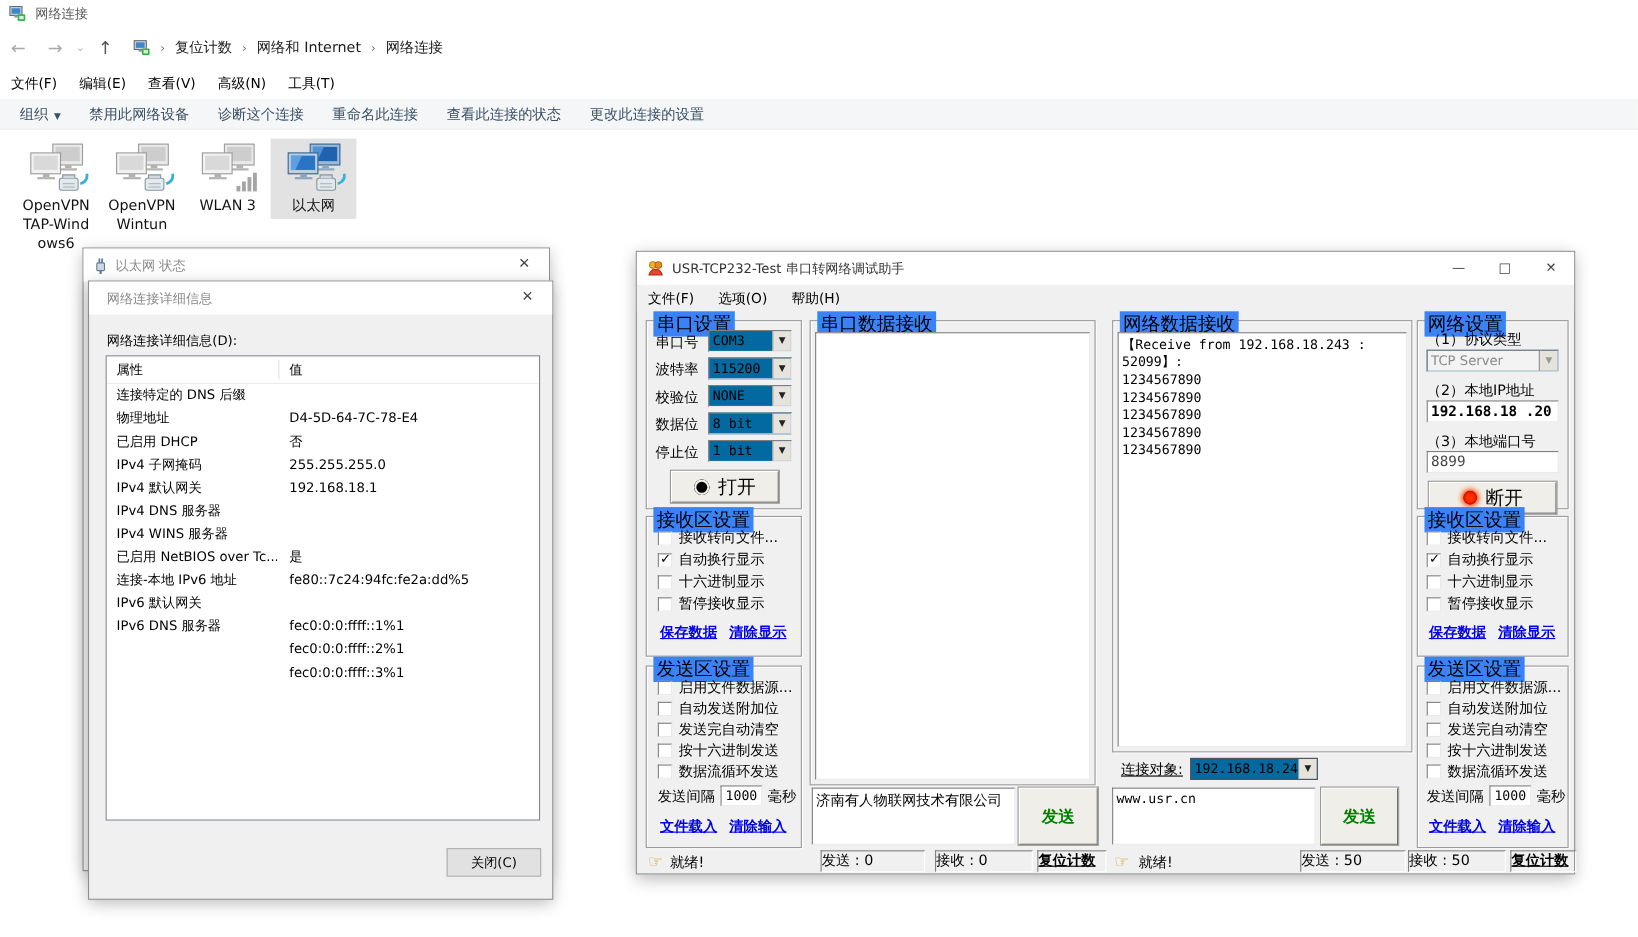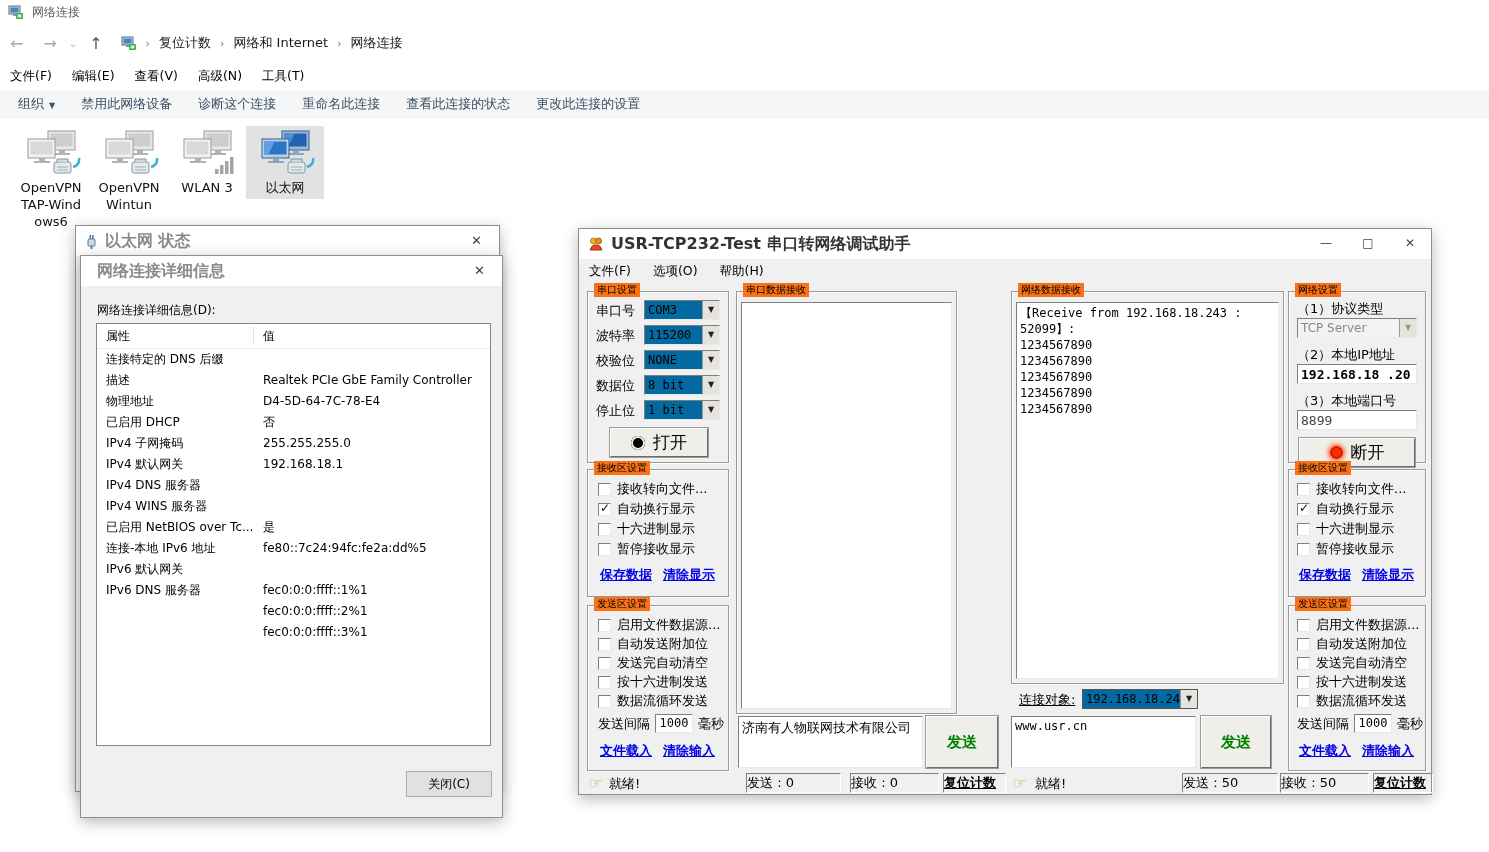--- a/index.html
+++ b/index.html
@@ -22,39 +22,39 @@
   .tbi { padding:0 13px; }
   .tbi .dd { font-size:8px; margin-left:5px; color:#3a5064; }
   .adapters { position:absolute; left:12px; top:126px; display:flex; align-items:flex-start; }
   .adcell { width:78px; display:flex; flex-direction:column; align-items:center; padding:3px 2px; margin-right:0; }
   .adcell.sel { background:#e2e2e2; }
   .adlabel { font-size:13px; line-height:17px; text-align:center; color:#111; }
 
   
   .win { position:absolute; background:#f0f0f0; border:1px solid #8f8f8f; box-shadow:0 4px 14px rgba(0,0,0,.28); }
   .wtitle { height:30px; background:#fff; display:flex; align-items:center; padding-left:9px; position:relative; }
-  .wtitle .txt { font-size:16px; margin-left:7px;font-weight:bold; }
+  .wtitle .txt { font-size:12px; margin-left:7px; }
   .dim { color:#8a8a8a; }
   .wx { position:absolute; right:0; top:0; width:45px; height:29px; text-align:center; line-height:29px; font-size:13px; color:#444; }
   .wbtn { position:absolute; top:0; width:42px; height:29px; text-align:center; line-height:29px; font-size:12px; color:#444; }
 
   
   .dlabel { font-size:12px; position:absolute; }
   .dtable { position:absolute; background:#fff; border:1px solid #828790; font-size:12px; overflow:hidden; }
   .thead { height:25px; line-height:24px; border-bottom:1px solid #ececec; position:relative; }
   .thead .sep { position:absolute; left:156px; top:3px; bottom:3px; width:1px; background:#e0e0e0; }
   .tp { position:absolute; left:9px; width:146px; white-space:nowrap; overflow:hidden; }
   .tv { position:absolute; left:166px; right:4px; white-space:nowrap; overflow:hidden; }
   .trow { height:21px; line-height:21px; position:relative; }
   .winbtn { background:#e1e1e1; border:1px solid #adadad; font-size:12px; text-align:center; }
 
   
   .usr-menubar { height:24px; display:flex; align-items:center; gap:22px; padding-left:10px; font-size:12.5px; background:#f0f0f0; }
   .group { position:absolute; border:1px solid #9a9a9a; box-shadow:1px 1px 0 #fff inset, 1px 1px 0 #fff; }
-  .glabel { position:absolute; top:-9px; left:6px; background:#f97316; padding:0 3px; font-size:10px; }
+  .glabel { position:absolute; top:-9px; left:6px; background:#3b82f6; padding:0 3px; font-size:17px; }
   .sunken { background:#fff; border:1px solid; border-color:#7e7e7e #e9e9e9 #e9e9e9 #7e7e7e; }
   .btn3d { background:#f0eee8; border:1px solid; border-color:#ffffff #6d6d6d #6d6d6d #ffffff; outline:1px solid #9a9a9a; display:flex; align-items:center; justify-content:center; gap:8px; }
   .combo { position:absolute; height:20px; display:flex; background:#0369a1; border:1px solid; border-color:#7e7e7e #e9e9e9 #e9e9e9 #7e7e7e; }
   .cval { flex:1; font-size:12px; padding:2px 3px; white-space:nowrap; overflow:hidden; }
   .carrow { width:17px; background:#e6e3dd; border-left:1px solid #9a9a9a; font-size:8px; text-align:center; line-height:18px; color:#222; }
   .combo.disabled .cval { color:#8a8a8a; background:#f3f3f3; }
   .combo.disabled .carrow { color:#9a9a9a; }
   .frow { position:absolute; display:flex; align-items:center; font-size:13px; }
   .cbrow { position:absolute; display:flex; align-items:center; font-size:13px; gap:6px; }
   .cb { width:13px; height:13px; background:#fff; border:1px solid; border-color:#7e7e7e #e9e9e9 #e9e9e9 #7e7e7e; position:relative; flex:none; }
@@ -217,24 +217,20 @@
     <div class="thead">
       <span class="tp">属性</span>
       <span class="sep"></span>
       <span class="tv">值</span>
     </div>
     <div class="trow">
         <span class="tp">连接特定的 DNS 后缀</span>
         <span class="tv"></span>
       </div>
     <div class="trow">
-        <span class="tp">描述</span>
-        <span class="tv">Realtek PCIe GbE Family Controller</span>
-      </div>
-    <div class="trow">
         <span class="tp">物理地址</span>
         <span class="tv">D4-5D-64-7C-78-E4</span>
       </div>
     <div class="trow">
         <span class="tp">已启用 DHCP</span>
         <span class="tv">否</span>
       </div>
     <div class="trow">
         <span class="tp">IPv4 子网掩码</span>
         <span class="tv">255.255.255.0</span>
@@ -386,21 +382,21 @@
       </div>
     <div class="frow" style="left:10px;top:108px;gap:5px;">
       <span>发送间隔</span>
       <span class="sunken mono" style="width:38px;height:19px;font-size:12px;text-align:center;line-height:17px;">1000</span>
       <span>毫秒</span>
     </div>
     <span class="lnk abs" style="left:12px;top:136px;">文件载入</span>
     <span class="lnk abs" style="left:75px;top:136px;">清除输入</span>
   </div>
 
-  <div class="group" style="left:157px;top:62px;width:221px;height:423px;">
+  <div class="group" style="left:157px;top:62px;width:260px;height:423px;">
     <span class="glabel">串口数据接收</span>
     <div class="recvarea mono" style="left:4px;top:10px;right:4px;bottom:4px;"></div>
   </div>
   <div class="recvarea mono" style="left:159px;top:487px;width:185px;height:52px;font-size:13px;">济南有人物联网技术有限公司</div>
   <div class="sendbtn" style="left:347px;top:487px;width:72px;height:52px;">发送</div>
   <div class="statrow" style="left:8px;top:544px;width:419px;">
     <span class="hand abs" style="left:2px;top:1px;">☞</span>
     <span class="abs" style="left:22px;top:2px;">就绪!</span>
     <span class="statbox" style="left:159px;width:95px;">发送 : 0</span>
     <span class="statbox" style="left:263px;width:89px;">接收 : 0</span>

